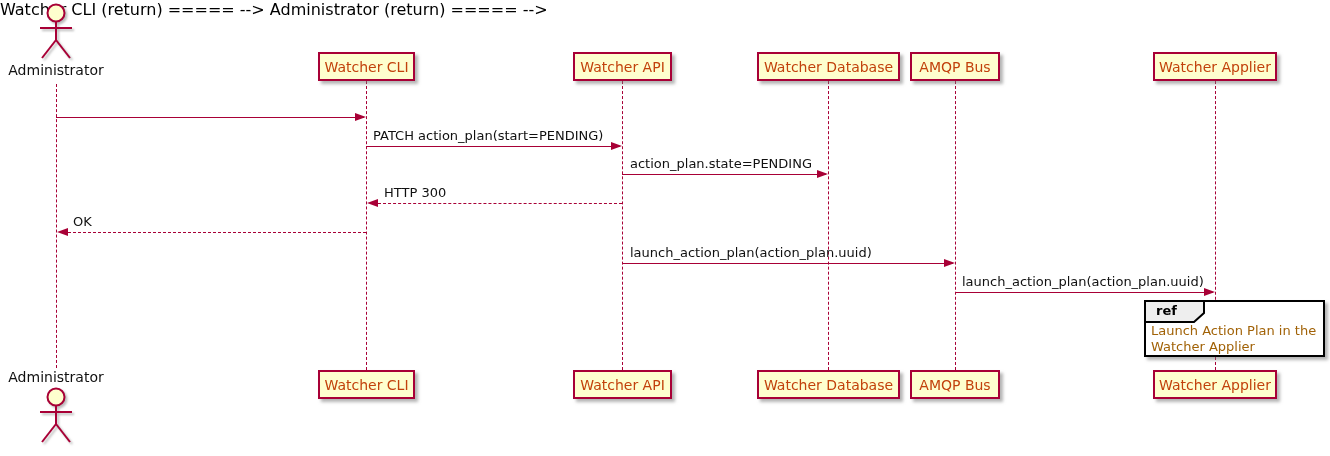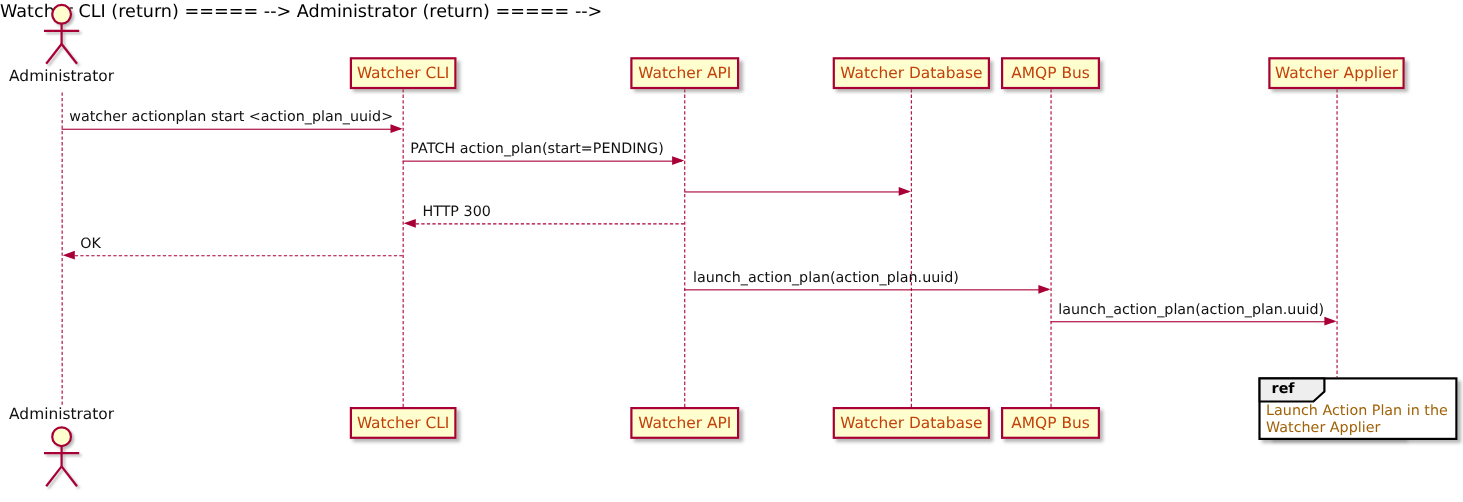--- a/index.html
+++ b/index.html
@@ -55,21 +55,20 @@
     border-bottom:4px solid transparent;
   }
   .arrowhead.right{border-left:11px solid var(--red);}
   .arrowhead.left{border-right:11px solid var(--red);}
   .ref-box{
     position:absolute;
     background:#ffffff;
     border:2px solid var(--ink);
     box-shadow:3px 3px 3px rgba(120,120,120,.55);
     z-index:6;
-    margin-top:43px;
   }
   .ref-pentagon{position:absolute;left:-2px;top:-2px;}
   .ref-kw{
     position:absolute;left:10px;top:1px;
     font-size:13px;font-weight:bold;color:#000;
   }
   .ref-text{
     position:absolute;left:5px;top:21px;
     font-size:13px;color:#a16207;line-height:16px;white-space:nowrap;
   }
@@ -115,30 +114,30 @@
   <div class="pbox" style="left:1153px;top:52px;width:120px;">Watcher Applier</div>
 
   
   <div class="pbox" style="left:318px;top:370px;width:93px;">Watcher CLI</div>
   <div class="pbox" style="left:573px;top:370px;width:95px;">Watcher API</div>
   <div class="pbox" style="left:757px;top:370px;width:139px;">Watcher Database</div>
   <div class="pbox" style="left:910px;top:370px;width:86px;">AMQP Bus</div>
   <div class="pbox" style="left:1153px;top:370px;width:120px;">Watcher Applier</div>
 
   
-  <span class="msg-label" style="left:63px;top:99px;">watcher actionplan start &lt;action_plan_uuid&gt;</span>
   <div class="msg-line solid" style="left:56px;top:117px;width:308px;"></div>
   <div class="arrowhead right" style="left:355px;top:113px;"></div>
 
   
   <span class="msg-label" style="left:373px;top:128px;">PATCH action_plan(start=PENDING)</span>
   <div class="msg-line solid" style="left:366px;top:146px;width:254px;"></div>
   <div class="arrowhead right" style="left:611px;top:142px;"></div>
 
   
+  <span class="msg-label" style="left:630px;top:156px;">action_plan.state=PENDING</span>
   <div class="msg-line solid" style="left:622px;top:174px;width:204px;"></div>
   <div class="arrowhead right" style="left:817px;top:170px;"></div>
 
    Watcher CLI (return) ===== --&gt;
   <span class="msg-label" style="left:384px;top:185px;">HTTP 300</span>
   <div class="msg-line dashed" style="left:378px;top:203px;width:244px;"></div>
   <div class="arrowhead left" style="left:367px;top:199px;"></div>
 
    Administrator (return) ===== --&gt;
   <span class="msg-label" style="left:73px;top:214px;">OK</span>

